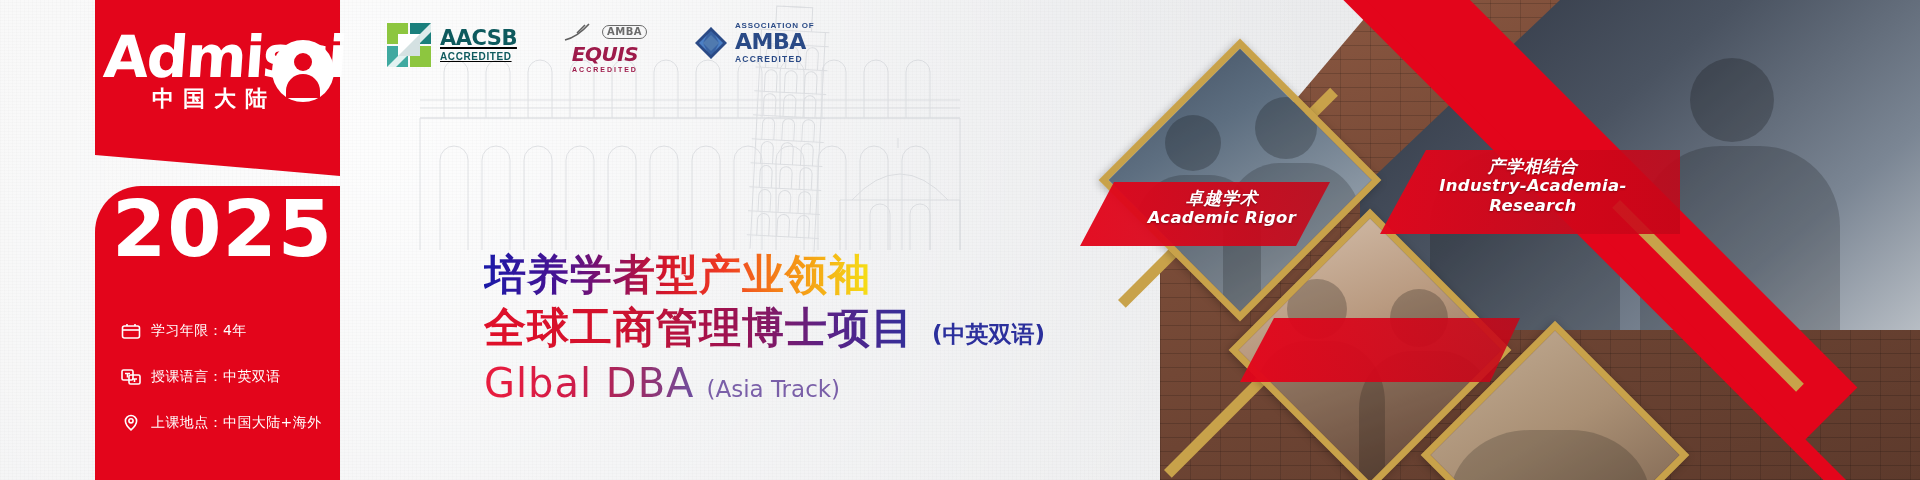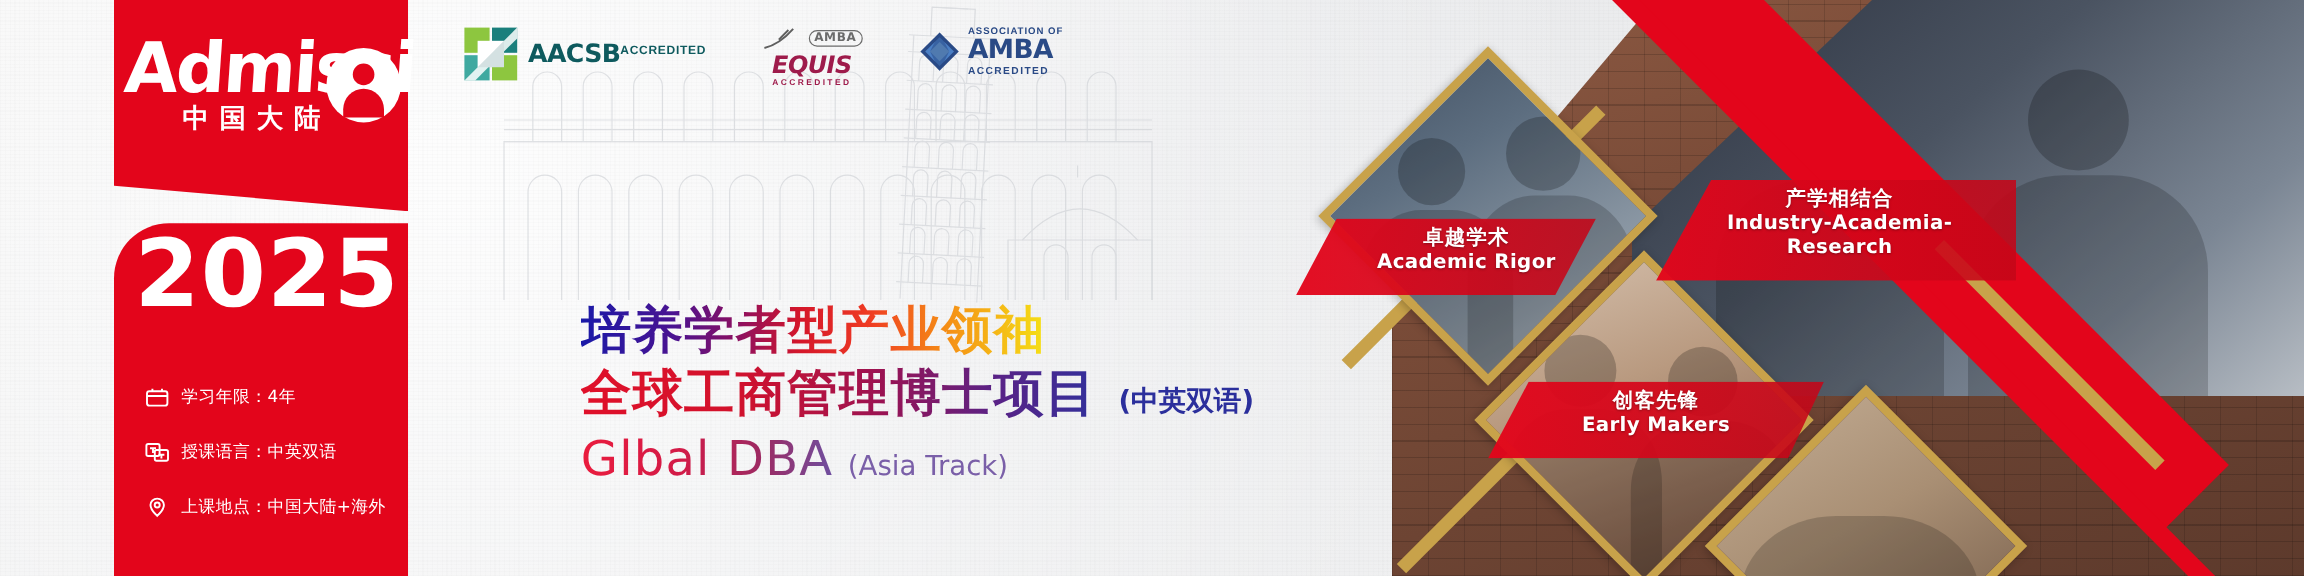--- a/index.html
+++ b/index.html
@@ -68,21 +68,21 @@
   .fact{display:flex;align-items:center;margin-bottom:21px;color:#ffffff;font-size:14px;
     font-family:"DejaVu Sans","Liberation Sans",sans-serif;margin-top:26px;}
   .fact .ic{width:22px;height:20px;margin-right:9px;flex:0 0 22px;position:relative;}
   .fact .ic svg{display:block;}
   .fact .tx{white-space:nowrap;letter-spacing:.4px;}
 
   
   .accred{position:absolute;left:386px;top:22px;display:flex;align-items:flex-start;gap:46px;z-index:6;}
   .acc-item{display:flex;align-items:center;}
   .aacsb-mark{width:46px;height:46px;position:relative;margin-right:8px;}
-  .aacsb-txt{display:flex;flex-direction:row;line-height:1;}
+  .aacsb-txt{display:flex;flex-direction:column;line-height:1;text-decoration:underline;}
   .aacsb-name{font-size:21px;font-weight:bold;color:#0e5a5e;letter-spacing:-.5px;
     font-family:"DejaVu Sans","Liberation Sans",sans-serif;}
   .aacsb-sub{font-size:10px;font-weight:bold;color:#0e5a5e;letter-spacing:.6px;margin-top:3px;}
   .equis-wrap{display:flex;flex-direction:column;align-items:center;line-height:1;}
   .equis-top{display:flex;align-items:center;gap:5px;}
   .efmd-box{font-size:10px;font-weight:bold;color:#6b6b6b;border:1px solid #6b6b6b;
     border-radius:8px;padding:1px 4px;letter-spacing:.5px;font-family:"DejaVu Sans",sans-serif;}
   .equis-name{font-size:20px;font-weight:bold;font-style:italic;color:#9e1b4b;letter-spacing:-.5px;
     font-family:"DejaVu Sans","Liberation Sans",sans-serif;margin-top:2px;}
   .equis-sub{font-size:7px;font-weight:bold;color:#9e1b4b;letter-spacing:2px;margin-top:2px;}
@@ -155,20 +155,21 @@
   .ph-c{background:linear-gradient(160deg,#d9c6b4 0%,#b99a80 40%,#8d6a55 75%,#6a4c3d 100%);}
   .ph-d{background:linear-gradient(150deg,#c9b49c 0%,#a98f74 45%,#7d6450 80%,#59453a 100%);}
   .silho{position:absolute;border-radius:50%;background:rgba(0,0,0,.22);}
   .silho2{position:absolute;border-radius:40% 40% 0 0;background:rgba(0,0,0,.18);}
 
   
   .label{
     position:absolute;color:#fff;text-align:center;z-index:9;
     font-family:"DejaVu Sans","Liberation Sans",sans-serif;line-height:1.18;
     text-shadow:0 1px 2px rgba(0,0,0,.35);
+    font-style:italic;
   }
   .label .zh{font-size:17px;font-weight:bold;letter-spacing:1px;}
   .label .en{font-size:16.5px;font-weight:bold;letter-spacing:.3px;}
   .lbl-bg{
     position:absolute;background:linear-gradient(90deg,rgba(227,5,27,.96),rgba(196,6,24,.88));
     z-index:8;
   }
 </style>
 </head>
 <body>
@@ -439,19 +440,15 @@
     <div class="lbl-bg" style="left:320px;top:150px;width:300px;height:84px;
         clip-path:polygon(46px 0,300px 0,300px 84px,0 84px);"></div>
     <div class="label" style="left:330px;top:156px;width:286px;">
       <div class="zh">产学相结合</div>
       <div class="en">Industry-Academia-</div>
       <div class="en">Research</div>
     </div>
 
     <div class="lbl-bg" style="left:180px;top:318px;width:280px;height:64px;
         clip-path:polygon(34px 0,280px 0,250px 64px,0 64px);"></div>
-    <div class="label" style="left:190px;top:324px;width:260px;">
-      <div class="zh">创客先锋</div>
-      <div class="en">Early Makers</div>
-    </div>
 
   </div>
 </div>
 
 </body></html>

